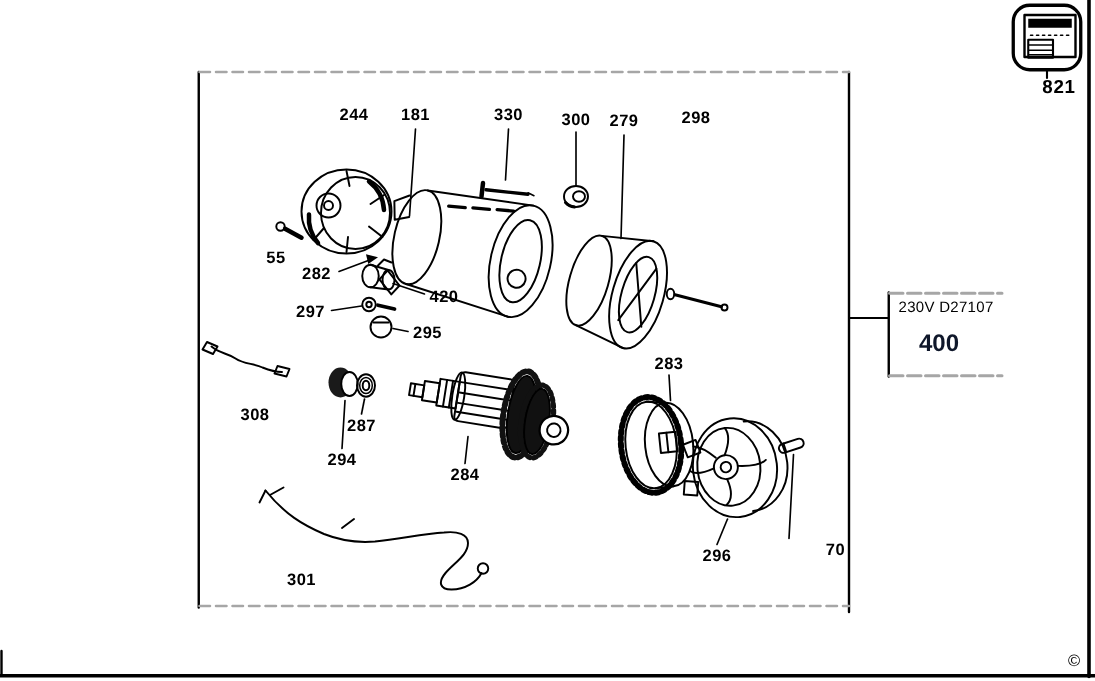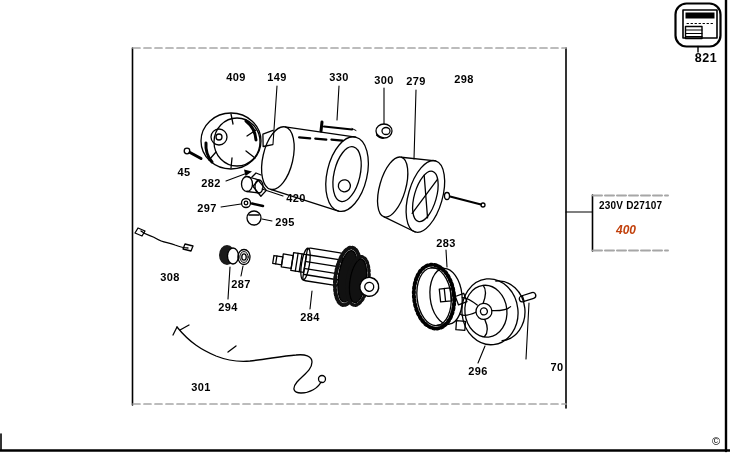--- a/index.html
+++ b/index.html
@@ -2,22 +2,22 @@
 <html><head>
 <meta charset="utf-8">
 <style>
   html,body{margin:0;padding:0;background:#ffffff;}
   .screen{position:relative;width:730px;height:454px;background:#ffffff;overflow:hidden;
           font-family:"Liberation Sans",sans-serif;}
   svg{position:absolute;left:0;top:0;}
   svg *{vector-effect:non-scaling-stroke;}
   .callout{position:absolute;transform:translate(-50%,-50%);font-weight:bold;font-size:11px;
            color:#000;white-space:nowrap;letter-spacing:.3px;}
-  .ref-title{position:absolute;font-weight:bold;font-size:10px;color:#000;white-space:nowrap;letter-spacing:.2px;}
-  .ref-number{position:absolute;transform:translate(-50%,-50%);font-weight:bold;font-size:12px;color:#c2410c;font-style:italic;}
+  .ref-title{position:absolute;font-weight:normal;font-size:10px;color:#000;white-space:nowrap;letter-spacing:.2px;}
+  .ref-number{position:absolute;transform:translate(-50%,-50%);font-weight:bold;font-size:16px;color:#0f172a;}
   .thumb-label{position:absolute;transform:translate(-50%,-50%);font-weight:bold;font-size:12.5px;color:#000;letter-spacing:.5px;}
   .copyright{position:absolute;transform:translate(-50%,-50%);font-size:11px;color:#000;}
 </style>
 </head>
 <body>
 
 <div class="screen">
 
   <svg width="730" height="454" viewBox="0 0 730 454" fill="none" stroke="#000" stroke-width="1.3" stroke-linecap="round" stroke-linejoin="round">
 
@@ -223,27 +223,27 @@
 
     <g>
       <path d="M177,327 C190,343 202,350 216,356 C226,360 238,362 250,361 C268,359 282,356 296,355 C305,354 312,356 312,362 C312,370 303,375 297,382 C292,388 293,393 301,393 C310,393 318,388 321,382"></path>
       <path d="M177,327 l-4,8"></path>
       <path d="M180,330 l9,-5"></path>
       <path d="M228,352 l8,-6"></path>
       <circle cx="322" cy="379" r="3.5"></circle>
     </g>
   </svg>
 
-  <div class="callout" style="left:236px;top:77px">409</div>
-  <div class="callout" style="left:277px;top:77px">149</div>
+  <div class="callout" style="left:236px;top:77px">244</div>
+  <div class="callout" style="left:277px;top:77px">181</div>
   <div class="callout" style="left:339px;top:77px">330</div>
   <div class="callout" style="left:384px;top:80px">300</div>
   <div class="callout" style="left:416px;top:81px">279</div>
   <div class="callout" style="left:464px;top:79px">298</div>
-  <div class="callout" style="left:184px;top:172px">45</div>
+  <div class="callout" style="left:184px;top:172px">55</div>
   <div class="callout" style="left:211px;top:183px">282</div>
   <div class="callout" style="left:296px;top:198px">420</div>
   <div class="callout" style="left:207px;top:208px">297</div>
   <div class="callout" style="left:285px;top:222px">295</div>
   <div class="callout" style="left:170px;top:277px">308</div>
   <div class="callout" style="left:241px;top:284px">287</div>
   <div class="callout" style="left:228px;top:307px">294</div>
   <div class="callout" style="left:310px;top:317px">284</div>
   <div class="callout" style="left:446px;top:243px">283</div>
   <div class="callout" style="left:478px;top:371px">296</div>

